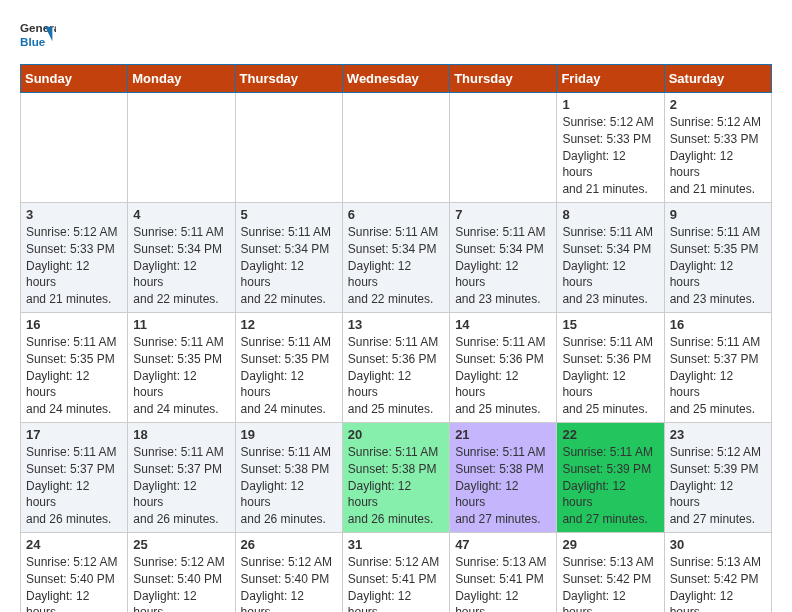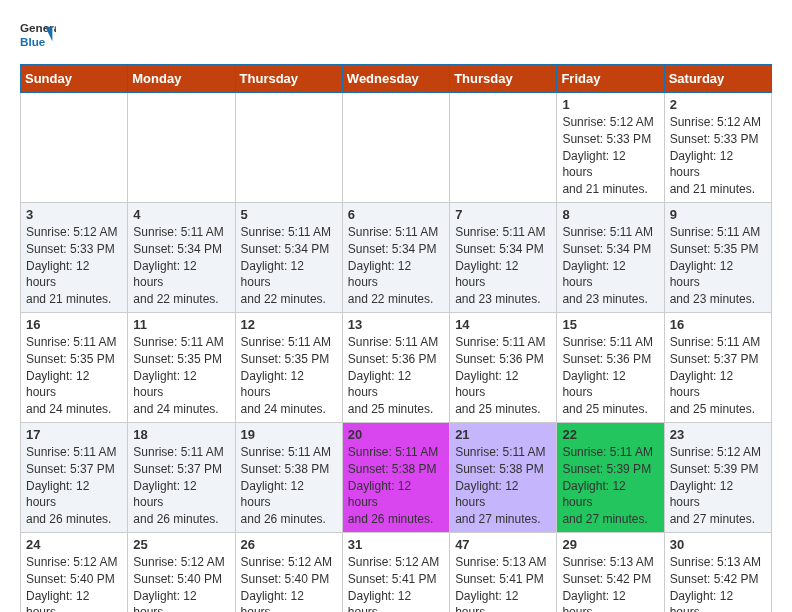--- a/index.html
+++ b/index.html
@@ -262,21 +262,21 @@
 Daylight: 12 hours
 and 26 minutes.</div>
           </td>
           <td style="background: rgb(240, 244, 248);">
             <span class="day-number">19</span>
             <div class="day-info" style="white-space: pre-line;">Sunrise: 5:11 AM
 Sunset: 5:38 PM
 Daylight: 12 hours
 and 26 minutes.</div>
           </td>
-          <td style="background: #d946ef;">
+          <td style="background: #86efac;">
             <span class="day-number">20</span>
             <div class="day-info" style="white-space: pre-line;">Sunrise: 5:11 AM
 Sunset: 5:38 PM
 Daylight: 12 hours
 and 26 minutes.</div>
           </td>
           <td style="background: #c4b5fd;">
             <span class="day-number">21</span>
             <div class="day-info" style="white-space: pre-line;">Sunrise: 5:11 AM
 Sunset: 5:38 PM

